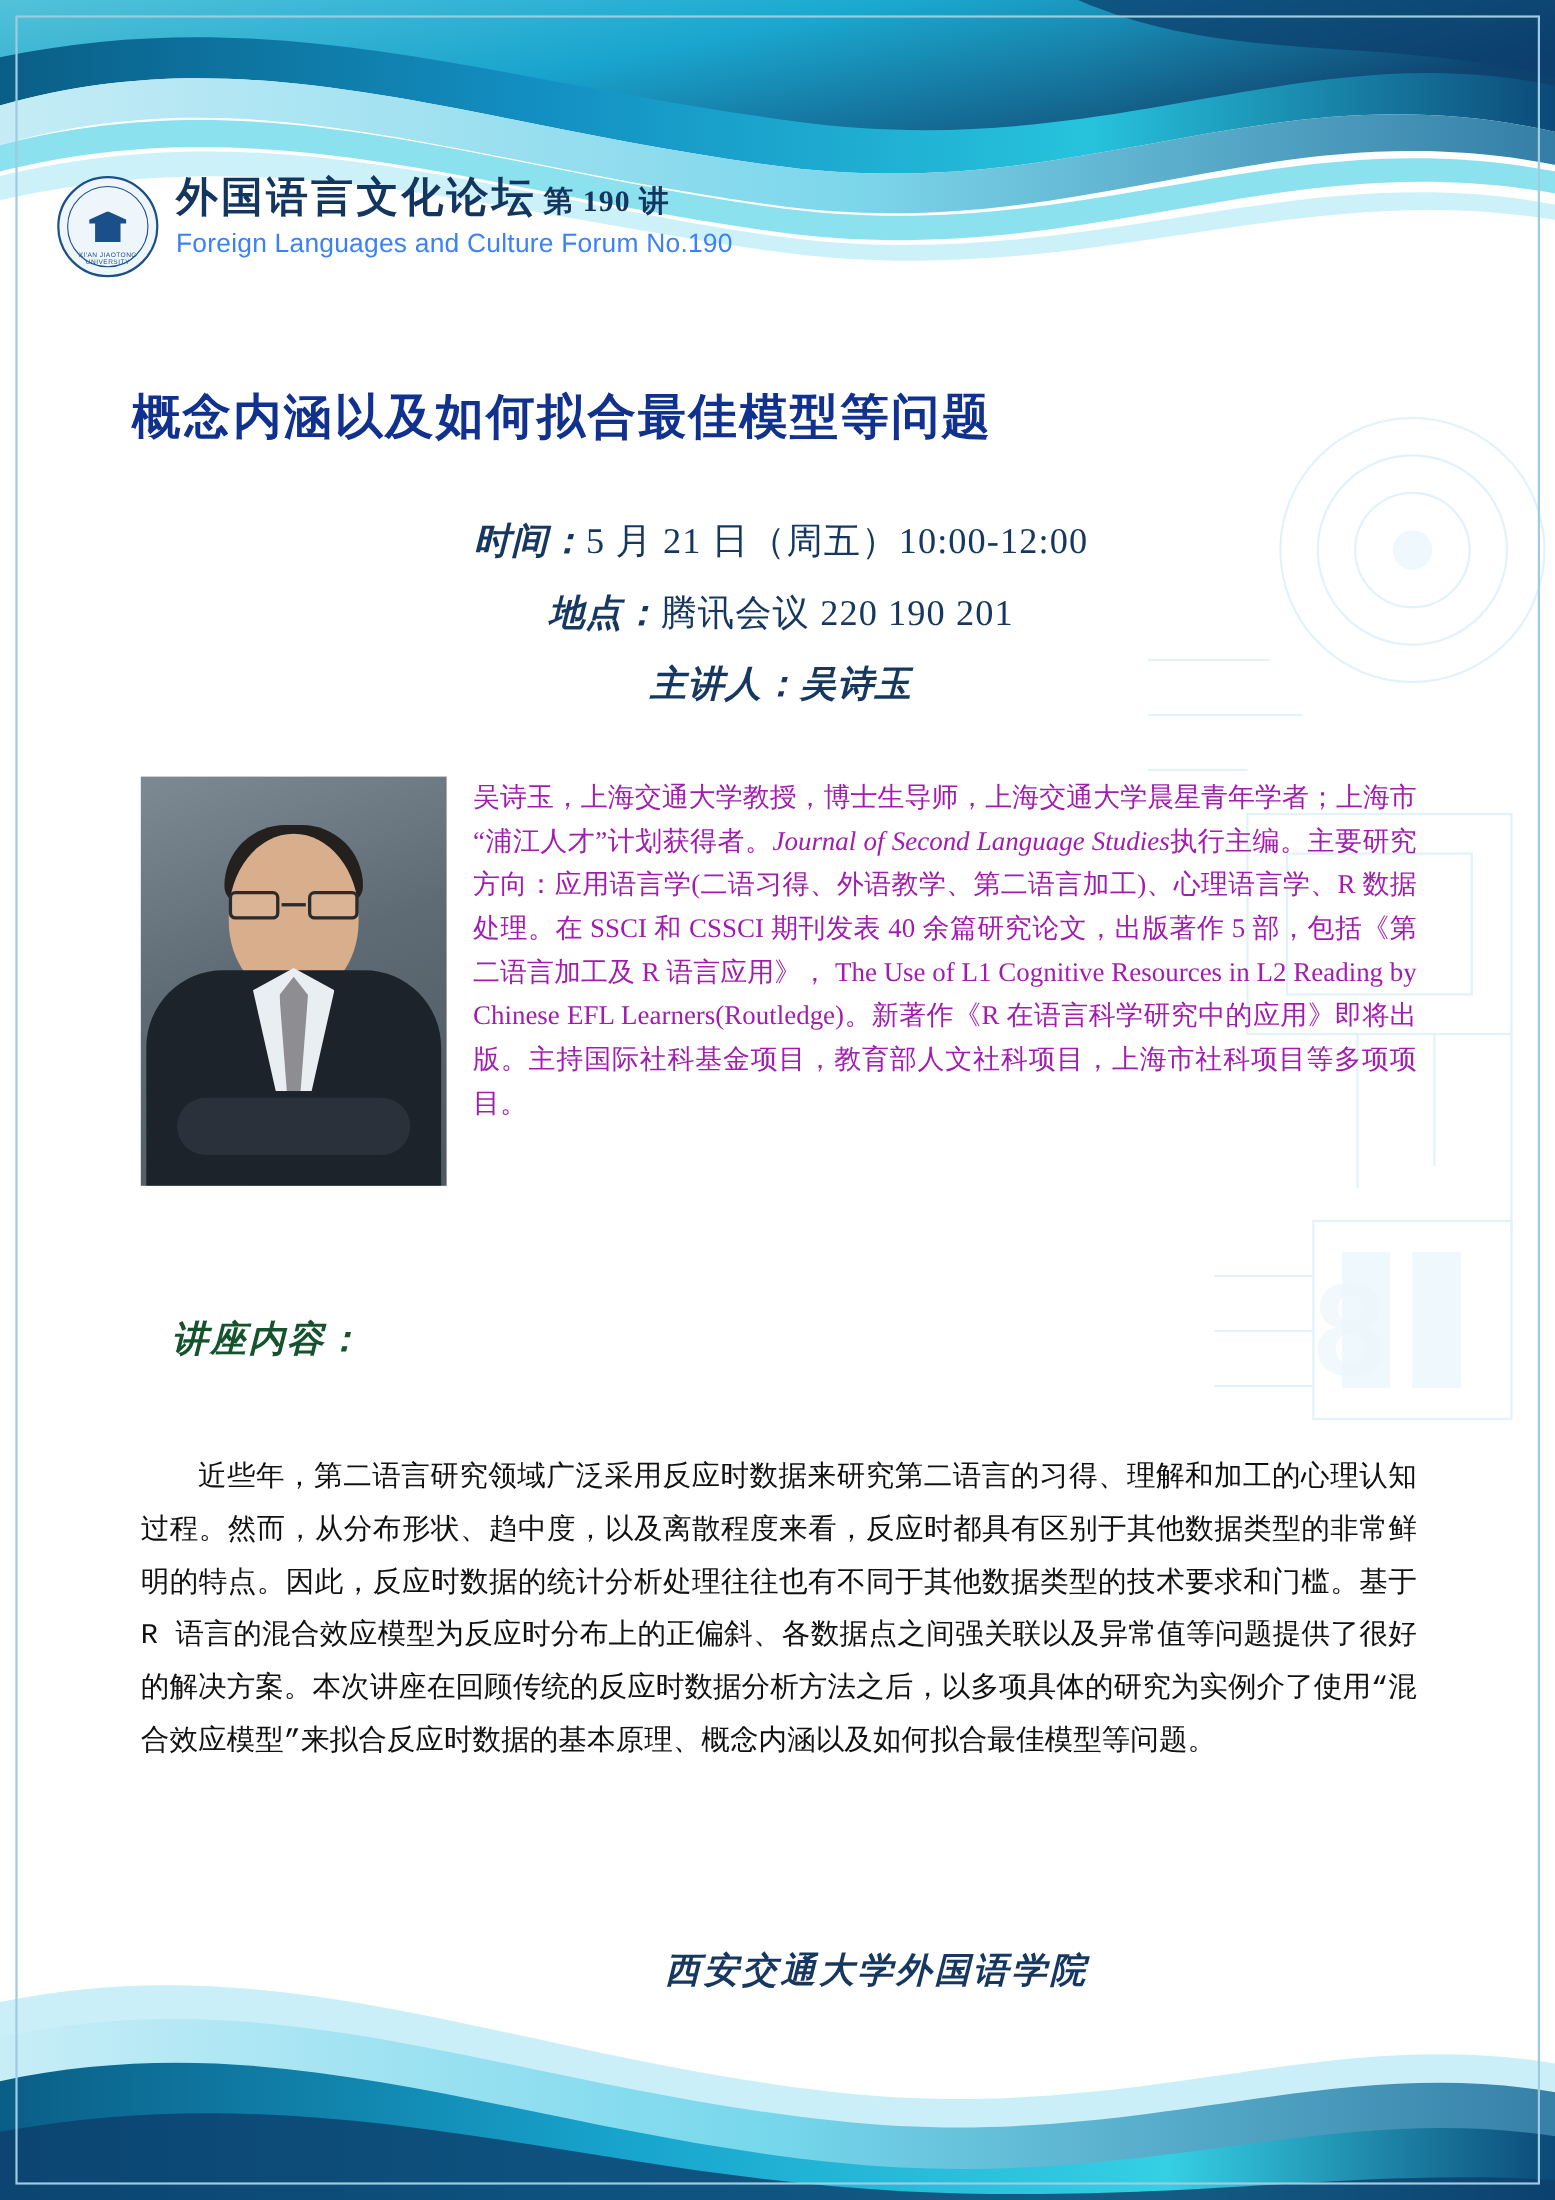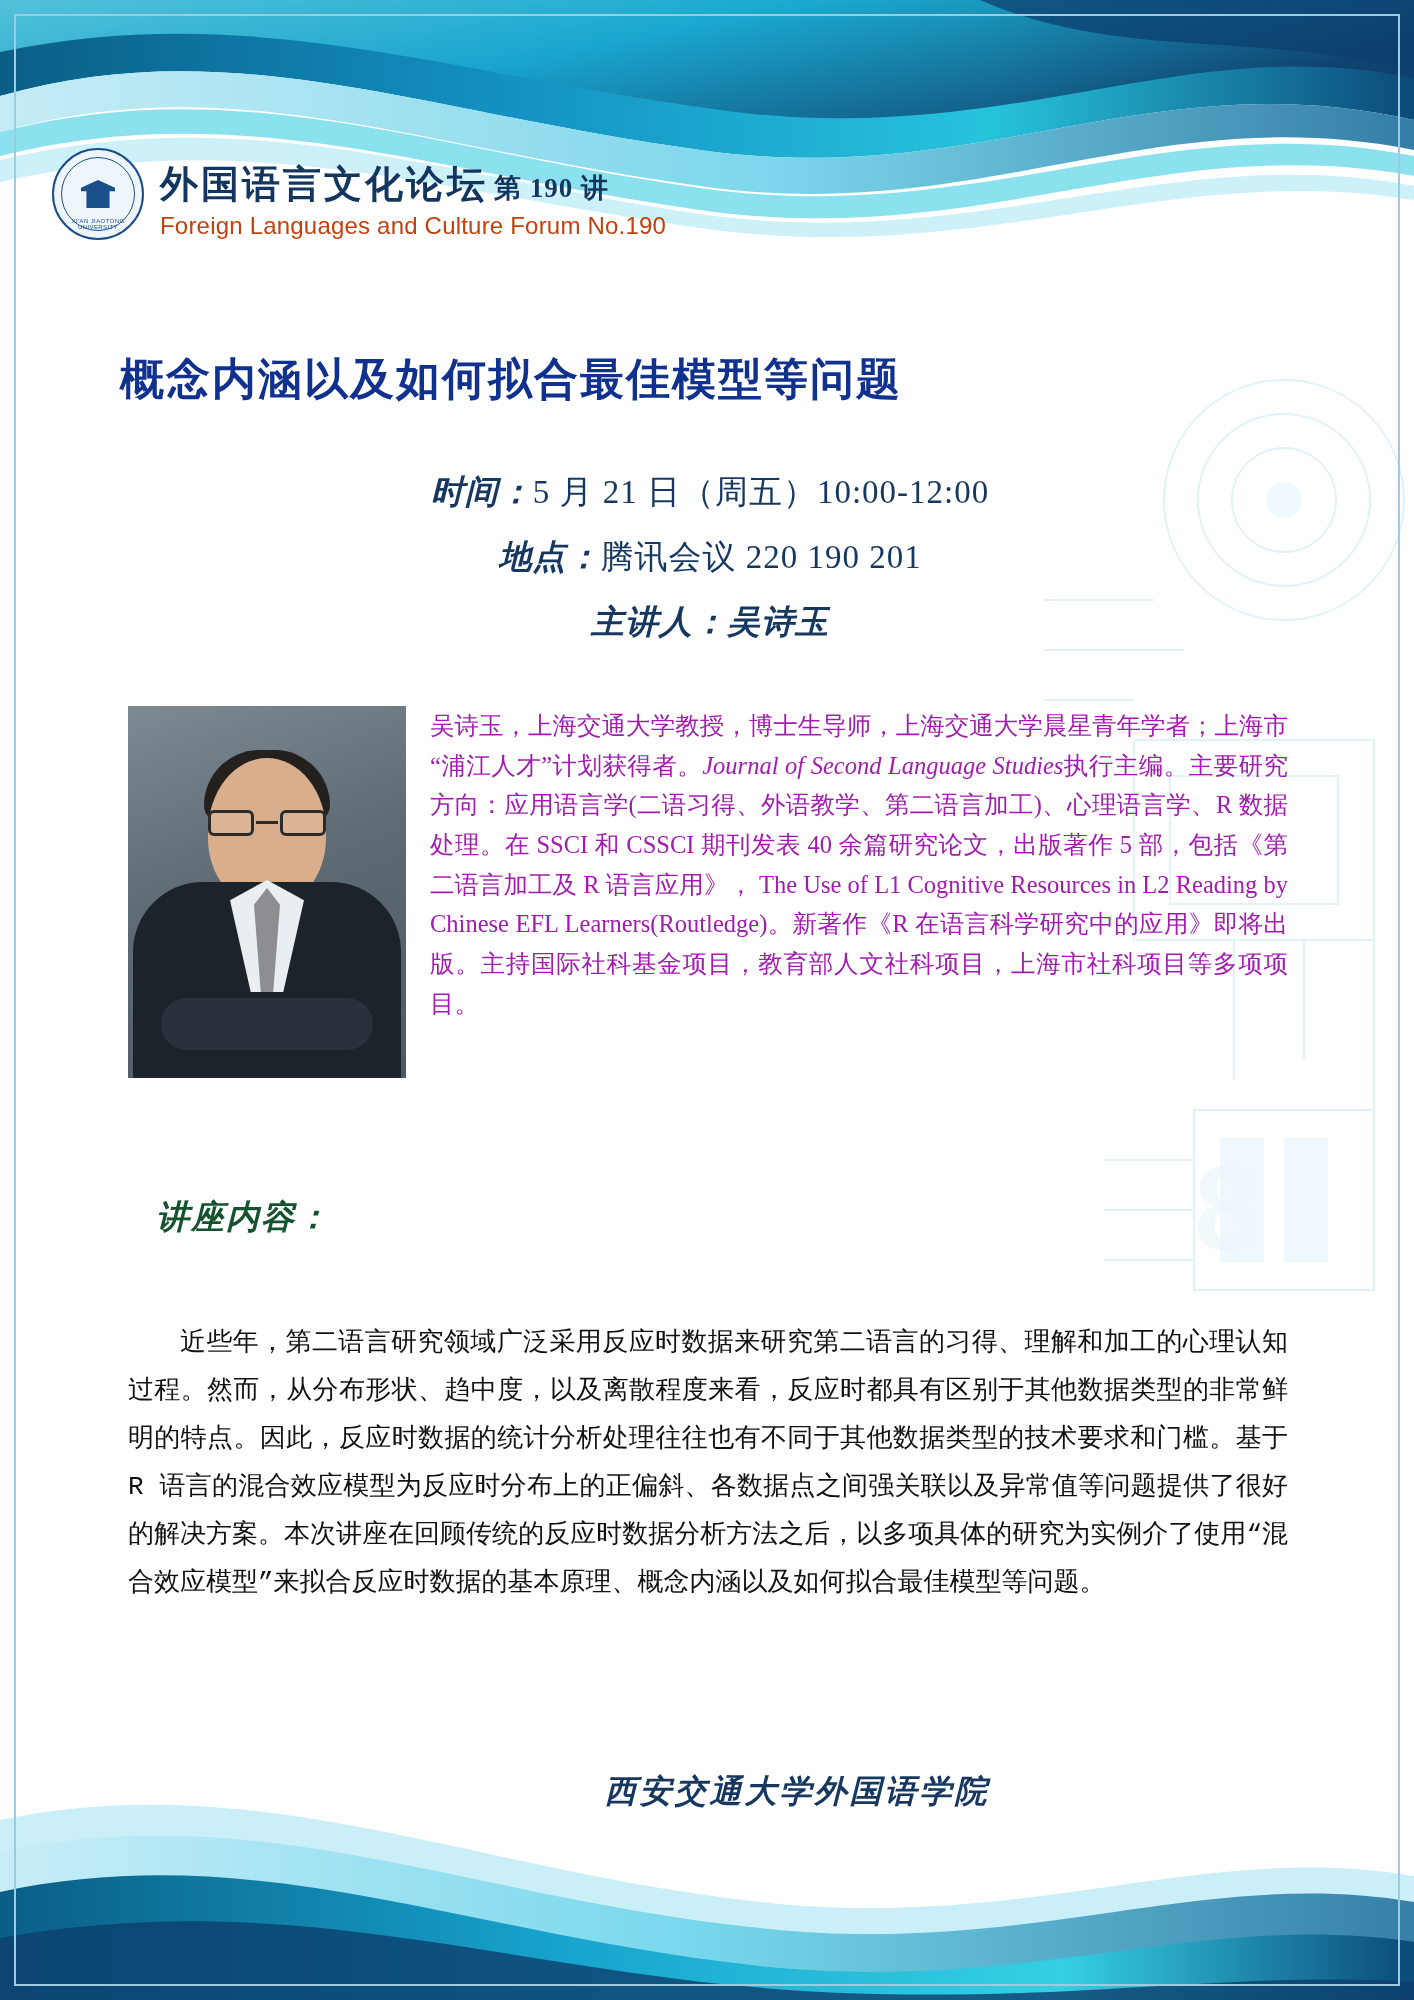--- a/index.html
+++ b/index.html
@@ -45,23 +45,23 @@
     left: 14px; top: 14px;
     width: 1386px; height: 1972px;
     border: 2px solid #9ecbe0;
     box-sizing: border-box;
     pointer-events: none;
   }
 
   
   .header {
     position: absolute;
-    left: 52px; top: 148px;
+    left: 52px; top: 160px;
     display: flex;
-    align-items: flex-end;
+    align-items: flex-start;
   }
   .logo {
     width: 88px; height: 88px;
     border-radius: 50%;
     border: 2px solid #1b4f8a;
     position: relative;
     background: #eef6fb;
     flex: none;
     margin-right: 16px;
   }
@@ -101,21 +101,21 @@
     align-items: baseline;
   }
   .titles .cn-title .session {
     font-size: 27px;
     letter-spacing: 1px;
     margin-left: 6px;
     font-weight: bold;
   }
   .titles .en-title {
     font-size: 24px;
-    color: #c2410c;
+    color: #3b82f6;
     font-family: "Liberation Sans", sans-serif;
     margin-top: 6px;
     letter-spacing: .2px;
   }
 
   
   .main-title {
     position: absolute;
     left: 120px; top: 350px;
     width: 1150px;

